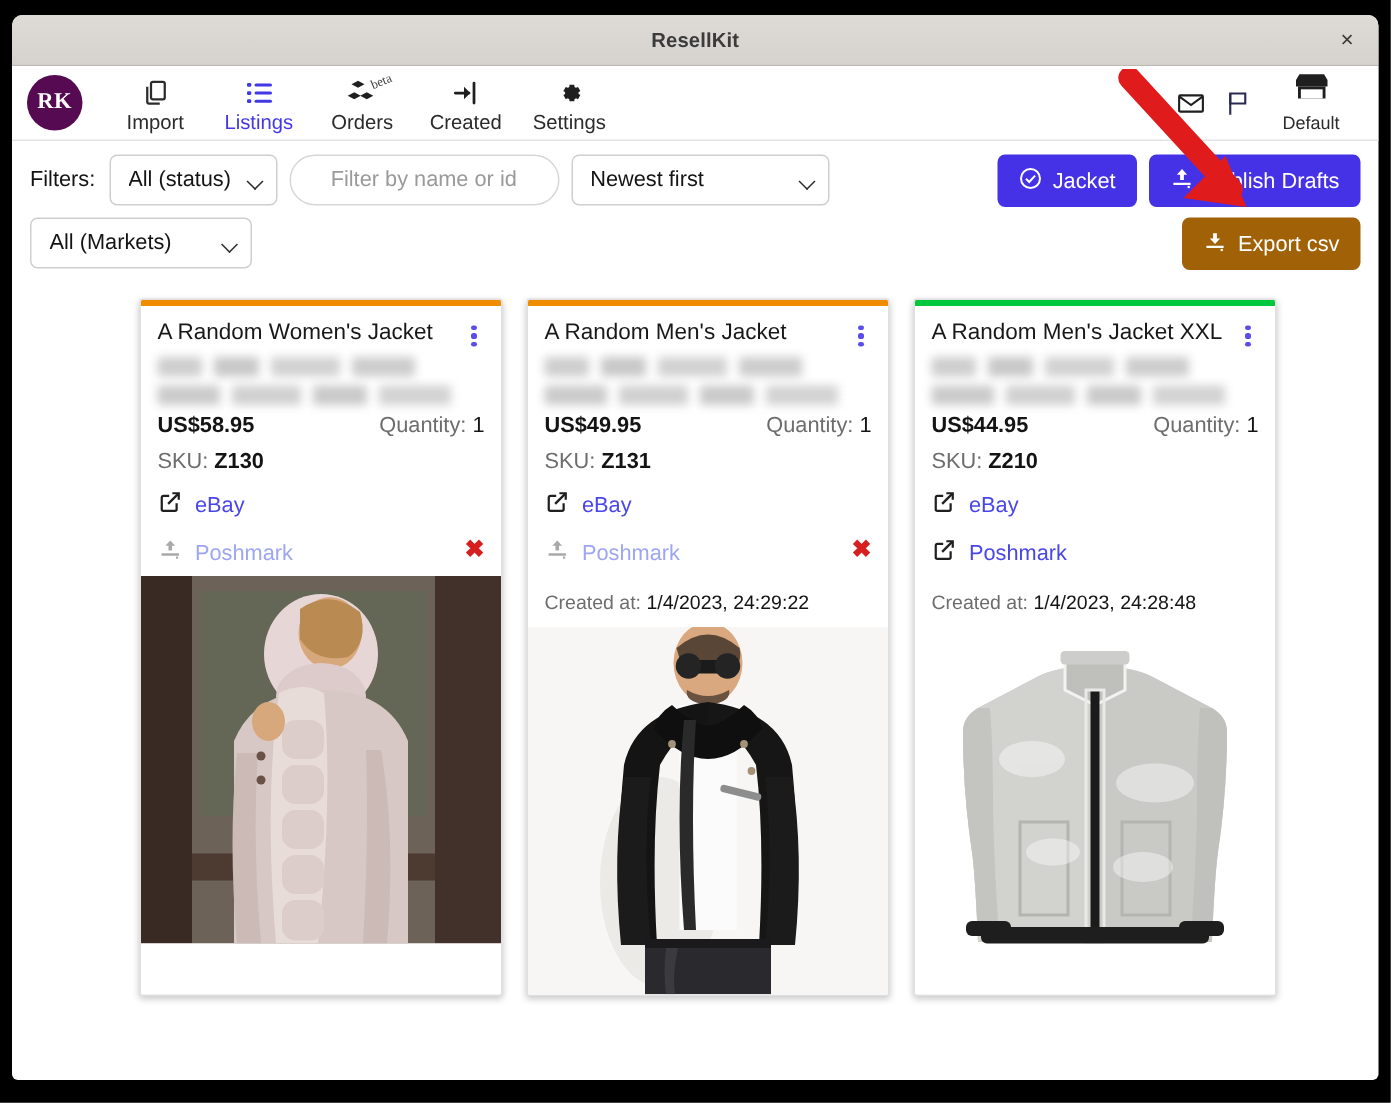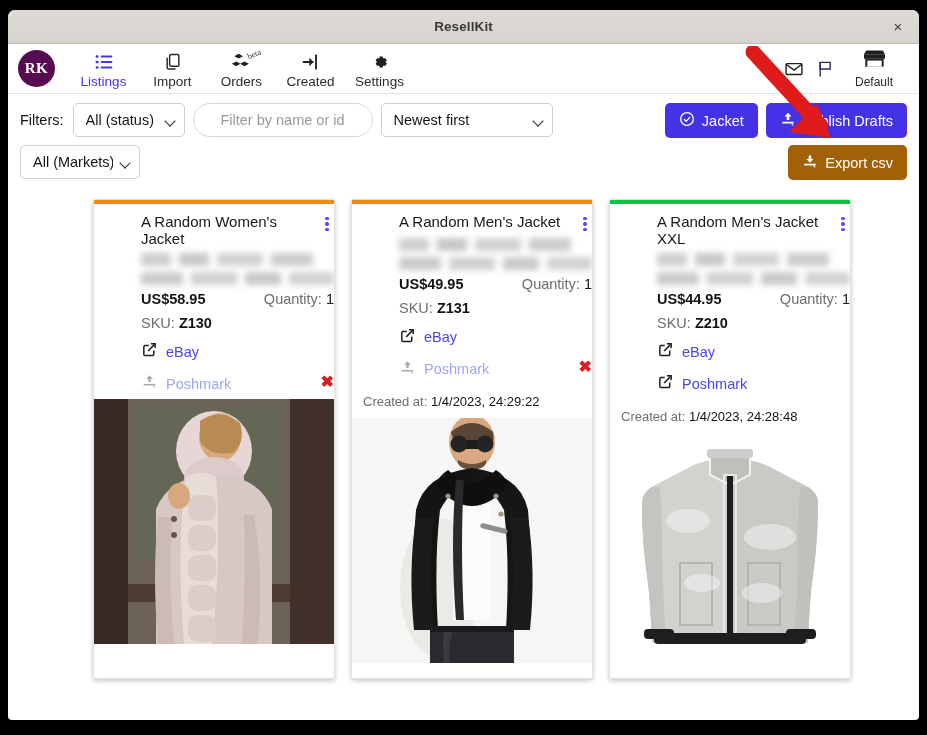--- a/index.html
+++ b/index.html
@@ -153,21 +153,21 @@
     position: absolute;
     right: 11px; top: 14px;
     width: 7px; height: 7px;
     border-right: 1.6px solid #2b2b2b;
     border-bottom: 1.6px solid #2b2b2b;
     transform: rotate(45deg);
     pointer-events: none;
   }
   .sel-status { width: 112px; }
   .sel-sort   { width: 172px; }
-  .sel-market { width: 120px; text-align: right; }
+  .sel-market { width: 148px; }
   .txt-filter {
     border: 1px solid #d7d7d7;
     border-radius: 18px;
     height: 34px;
     width: 180px;
     padding: 0 14px;
     font-family: "Liberation Sans", sans-serif;
     font-size: 14.5px;
     color: #141414;
     text-align: center;
@@ -210,21 +210,21 @@
     width: 242px;
     background: #ffffff;
     border: 1px solid #e0e0e0;
     border-radius: 2px;
     box-shadow: 0 2px 5px rgba(0,0,0,.22);
     overflow: hidden;
     display: flex;
     flex-direction: column;
   }
   .card-accent { height: 4px; width: 100%; }
-  .card-body { padding: 9px 0 4px 11px; margin-left: 36px; }
+  .card-body { padding: 9px 11px 4px 11px; }
   .card-title-row {
     display: flex; align-items: flex-start; justify-content: space-between; gap: 4px;
   }
   .card-title {
     font-size: 15px;
     color: #181818;
     line-height: 1.15;
   }
   .kebab {
     flex: 0 0 auto;
@@ -321,44 +321,44 @@
     <span class="title-text">ResellKit</span>
     <span class="titlebar-close">×</span>
   </div>
 
   <div class="navbar">
 
     <div class="brand-avatar">RK</div>
 
     <div class="nav-items">
 
+      <div class="nav-item">
+        <span class="ic">
+          <svg width="20" height="20" viewBox="0 0 24 24" fill="none" stroke="#2b2b2b" stroke-width="1.8">
+            <rect x="8" y="3" width="11" height="14" rx="1.5"></rect>
+            <path d="M5 7v12a1.5 1.5 0 0 0 1.5 1.5H15"></path>
+          </svg>
+        </span>
+        <span class="lbl">Import</span>
+      </div>
+
       <div class="nav-item active">
         <span class="ic">
           <svg width="20" height="20" viewBox="0 0 24 24">
             <g fill="#4238e6">
               <rect x="2" y="4" width="3.4" height="3" rx="1"></rect>
               <rect x="2" y="10.5" width="3.4" height="3" rx="1"></rect>
               <rect x="2" y="17" width="3.4" height="3" rx="1"></rect>
               <rect x="8" y="4.3" width="14" height="2.4" rx="1.2"></rect>
               <rect x="8" y="10.8" width="14" height="2.4" rx="1.2"></rect>
               <rect x="8" y="17.3" width="14" height="2.4" rx="1.2"></rect>
             </g>
           </svg>
         </span>
         <span class="lbl">Listings</span>
-      </div>
-
-      <div class="nav-item">
-        <span class="ic">
-          <svg width="20" height="20" viewBox="0 0 24 24" fill="none" stroke="#2b2b2b" stroke-width="1.8">
-            <rect x="8" y="3" width="11" height="14" rx="1.5"></rect>
-            <path d="M5 7v12a1.5 1.5 0 0 0 1.5 1.5H15"></path>
-          </svg>
-        </span>
-        <span class="lbl">Import</span>
       </div>
 
       <div class="nav-item">
         <span class="ic">
           <svg width="22" height="20" viewBox="0 0 26 24">
             <g fill="#1f1f1f">
               <path d="M9 2.2 14.2 5 9 7.8 3.8 5z"></path>
               <path d="M6 10.4l5.2 2.8L6 16 .8 13.2z" transform="translate(0 1)"></path>
               <path d="M16 10.4l5.2 2.8L16 16l-5.2-2.8z" transform="translate(0 1)"></path>
             </g>

